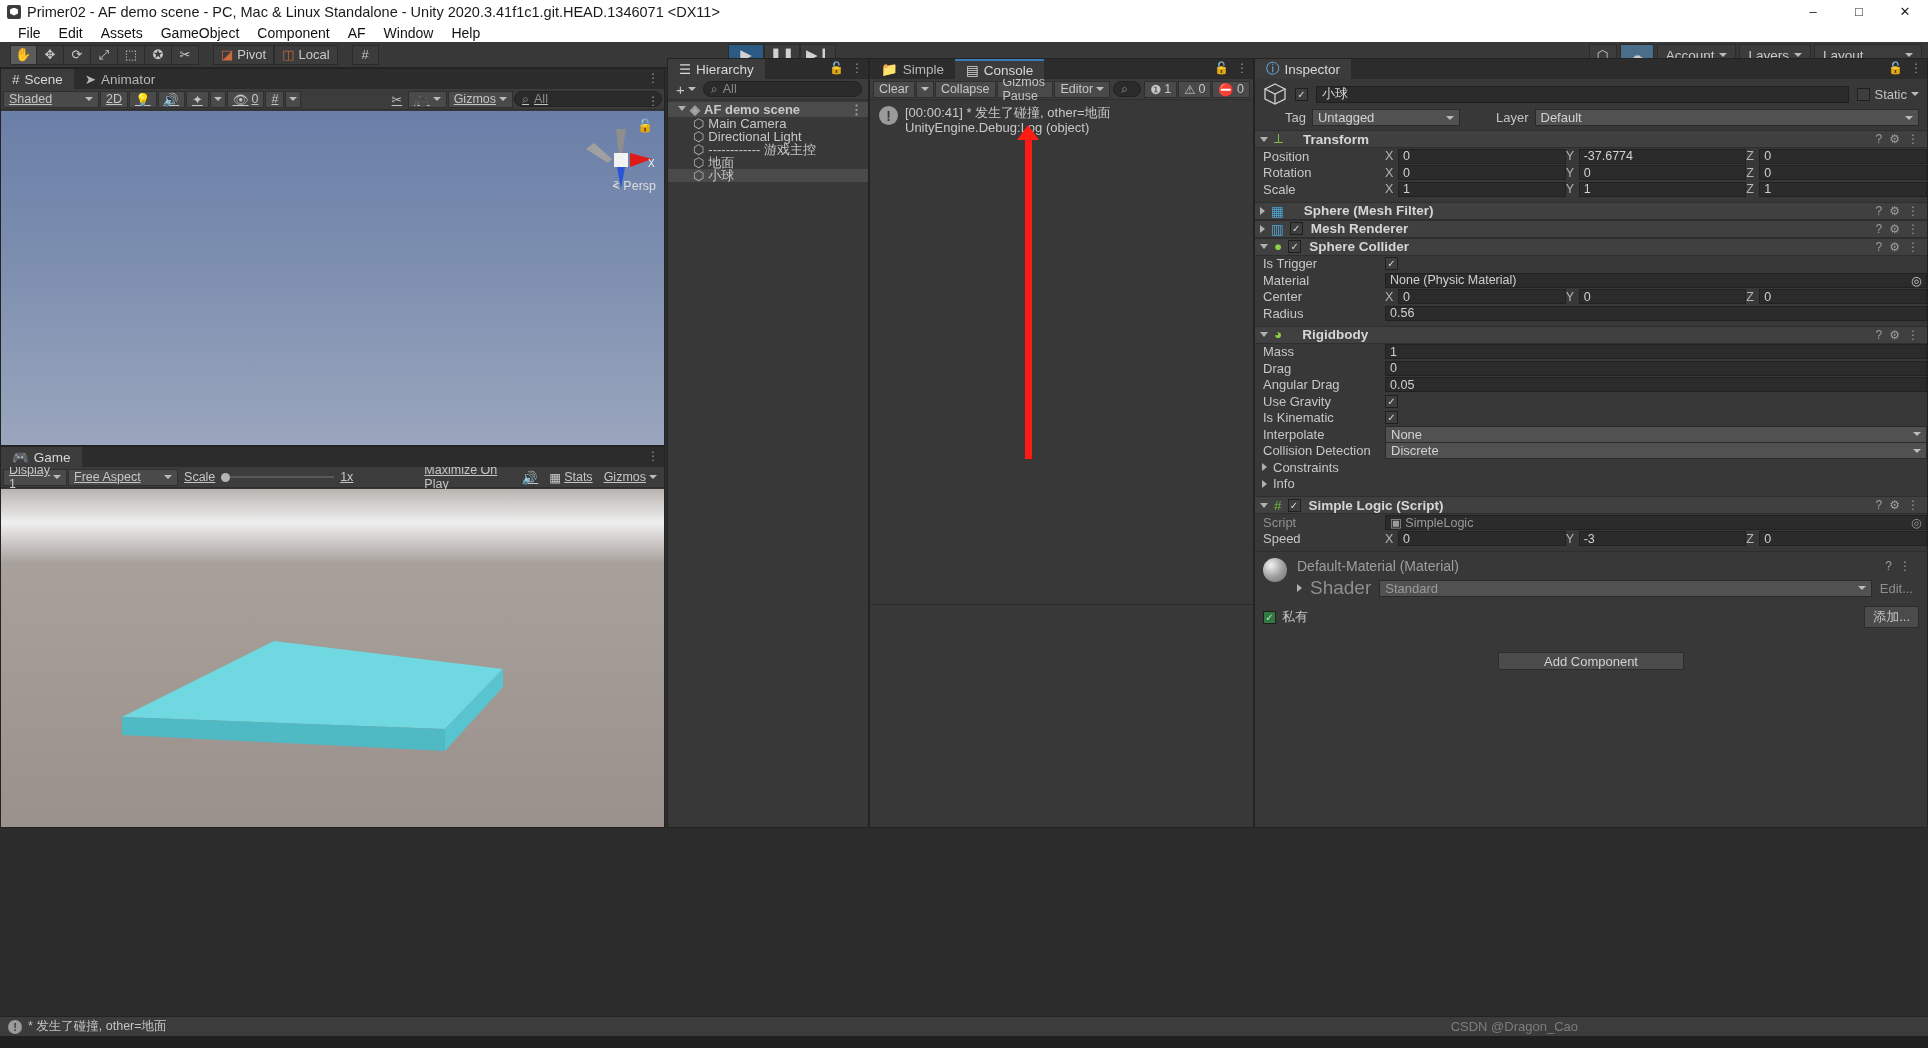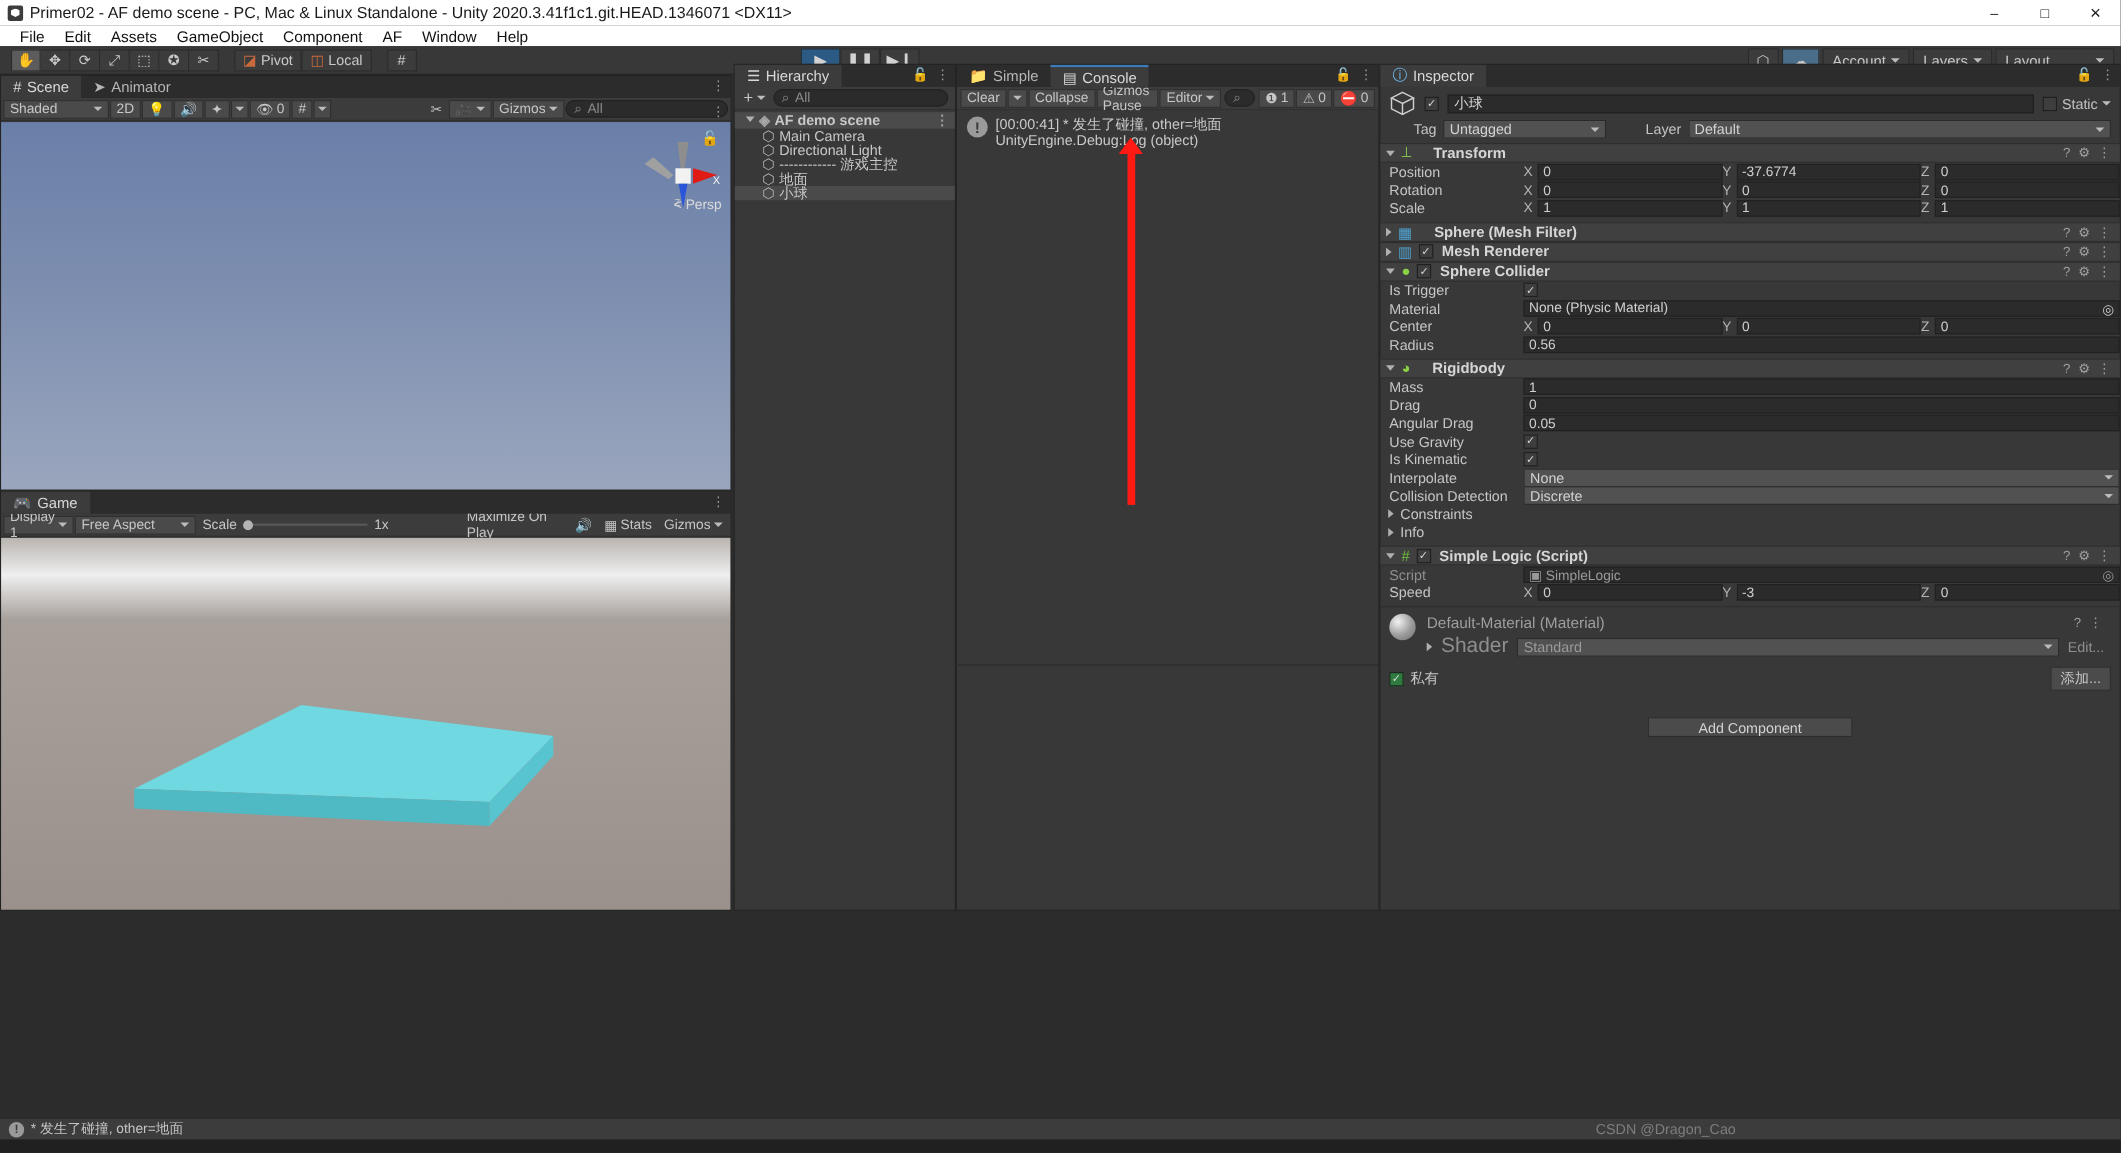--- a/index.html
+++ b/index.html
@@ -90,21 +90,21 @@
   .subbar { height: 21px; background: #3c3c3c; display: flex; align-items: center; padding: 0 3px; gap: 2px; border-bottom: 1px solid #303030; }
   .sbtn { height: 17px; display: flex; align-items: center; gap: 3px; padding: 0 5px; background: #4a4a4a; border: 1px solid #2f2f2f; font-size: 12.5px; color: #c6c6c6; }
   .sflat { height: 17px; display: flex; align-items: center; gap: 3px; padding: 0 5px; font-size: 12.5px; color: #c6c6c6; }
   .search {
     height: 16px; background: #2b2b2b; border: 1px solid #222; border-radius: 8px;
     display: flex; align-items: center; padding: 0 7px; gap: 5px; color: #8a8a8a; font-size: 12.5px;
   }
 
   
   #scene-panel { left: 0; top: 68px; width: 665px; height: 378px; }
-  .scenebar { height: 21px; background: #3c3c3c; display: flex; align-items: center; gap: 1px; padding: 0 2px; border-bottom: 1px solid #2e2e2e; }
+  .scenebar { height: 21px; background: #3c3c3c; display: flex; align-items: center; gap: 1px; padding: 0 2px; border-bottom: 1px solid #2e2e2e; text-decoration: underline; }
   .scenecanvas {
     position: absolute; left: 0; top: 42px; width: 663px; height: 334px;
     background: linear-gradient(180deg,#6a7fa8 0%, #7e8fb0 48%, #9aa6bd 100%);
     overflow: hidden;
   }
   .lockicon { position: absolute; right: 10px; top: 7px; color: #d8d8d8; font-size: 13px; }
   .gizmo { position: absolute; right: 8px; top: 10px; width: 70px; height: 78px; }
   .persplabel { position: absolute; right: 10px; bottom: -2px; color: #dcdcdc; font-size: 12.5px; }
 
   

